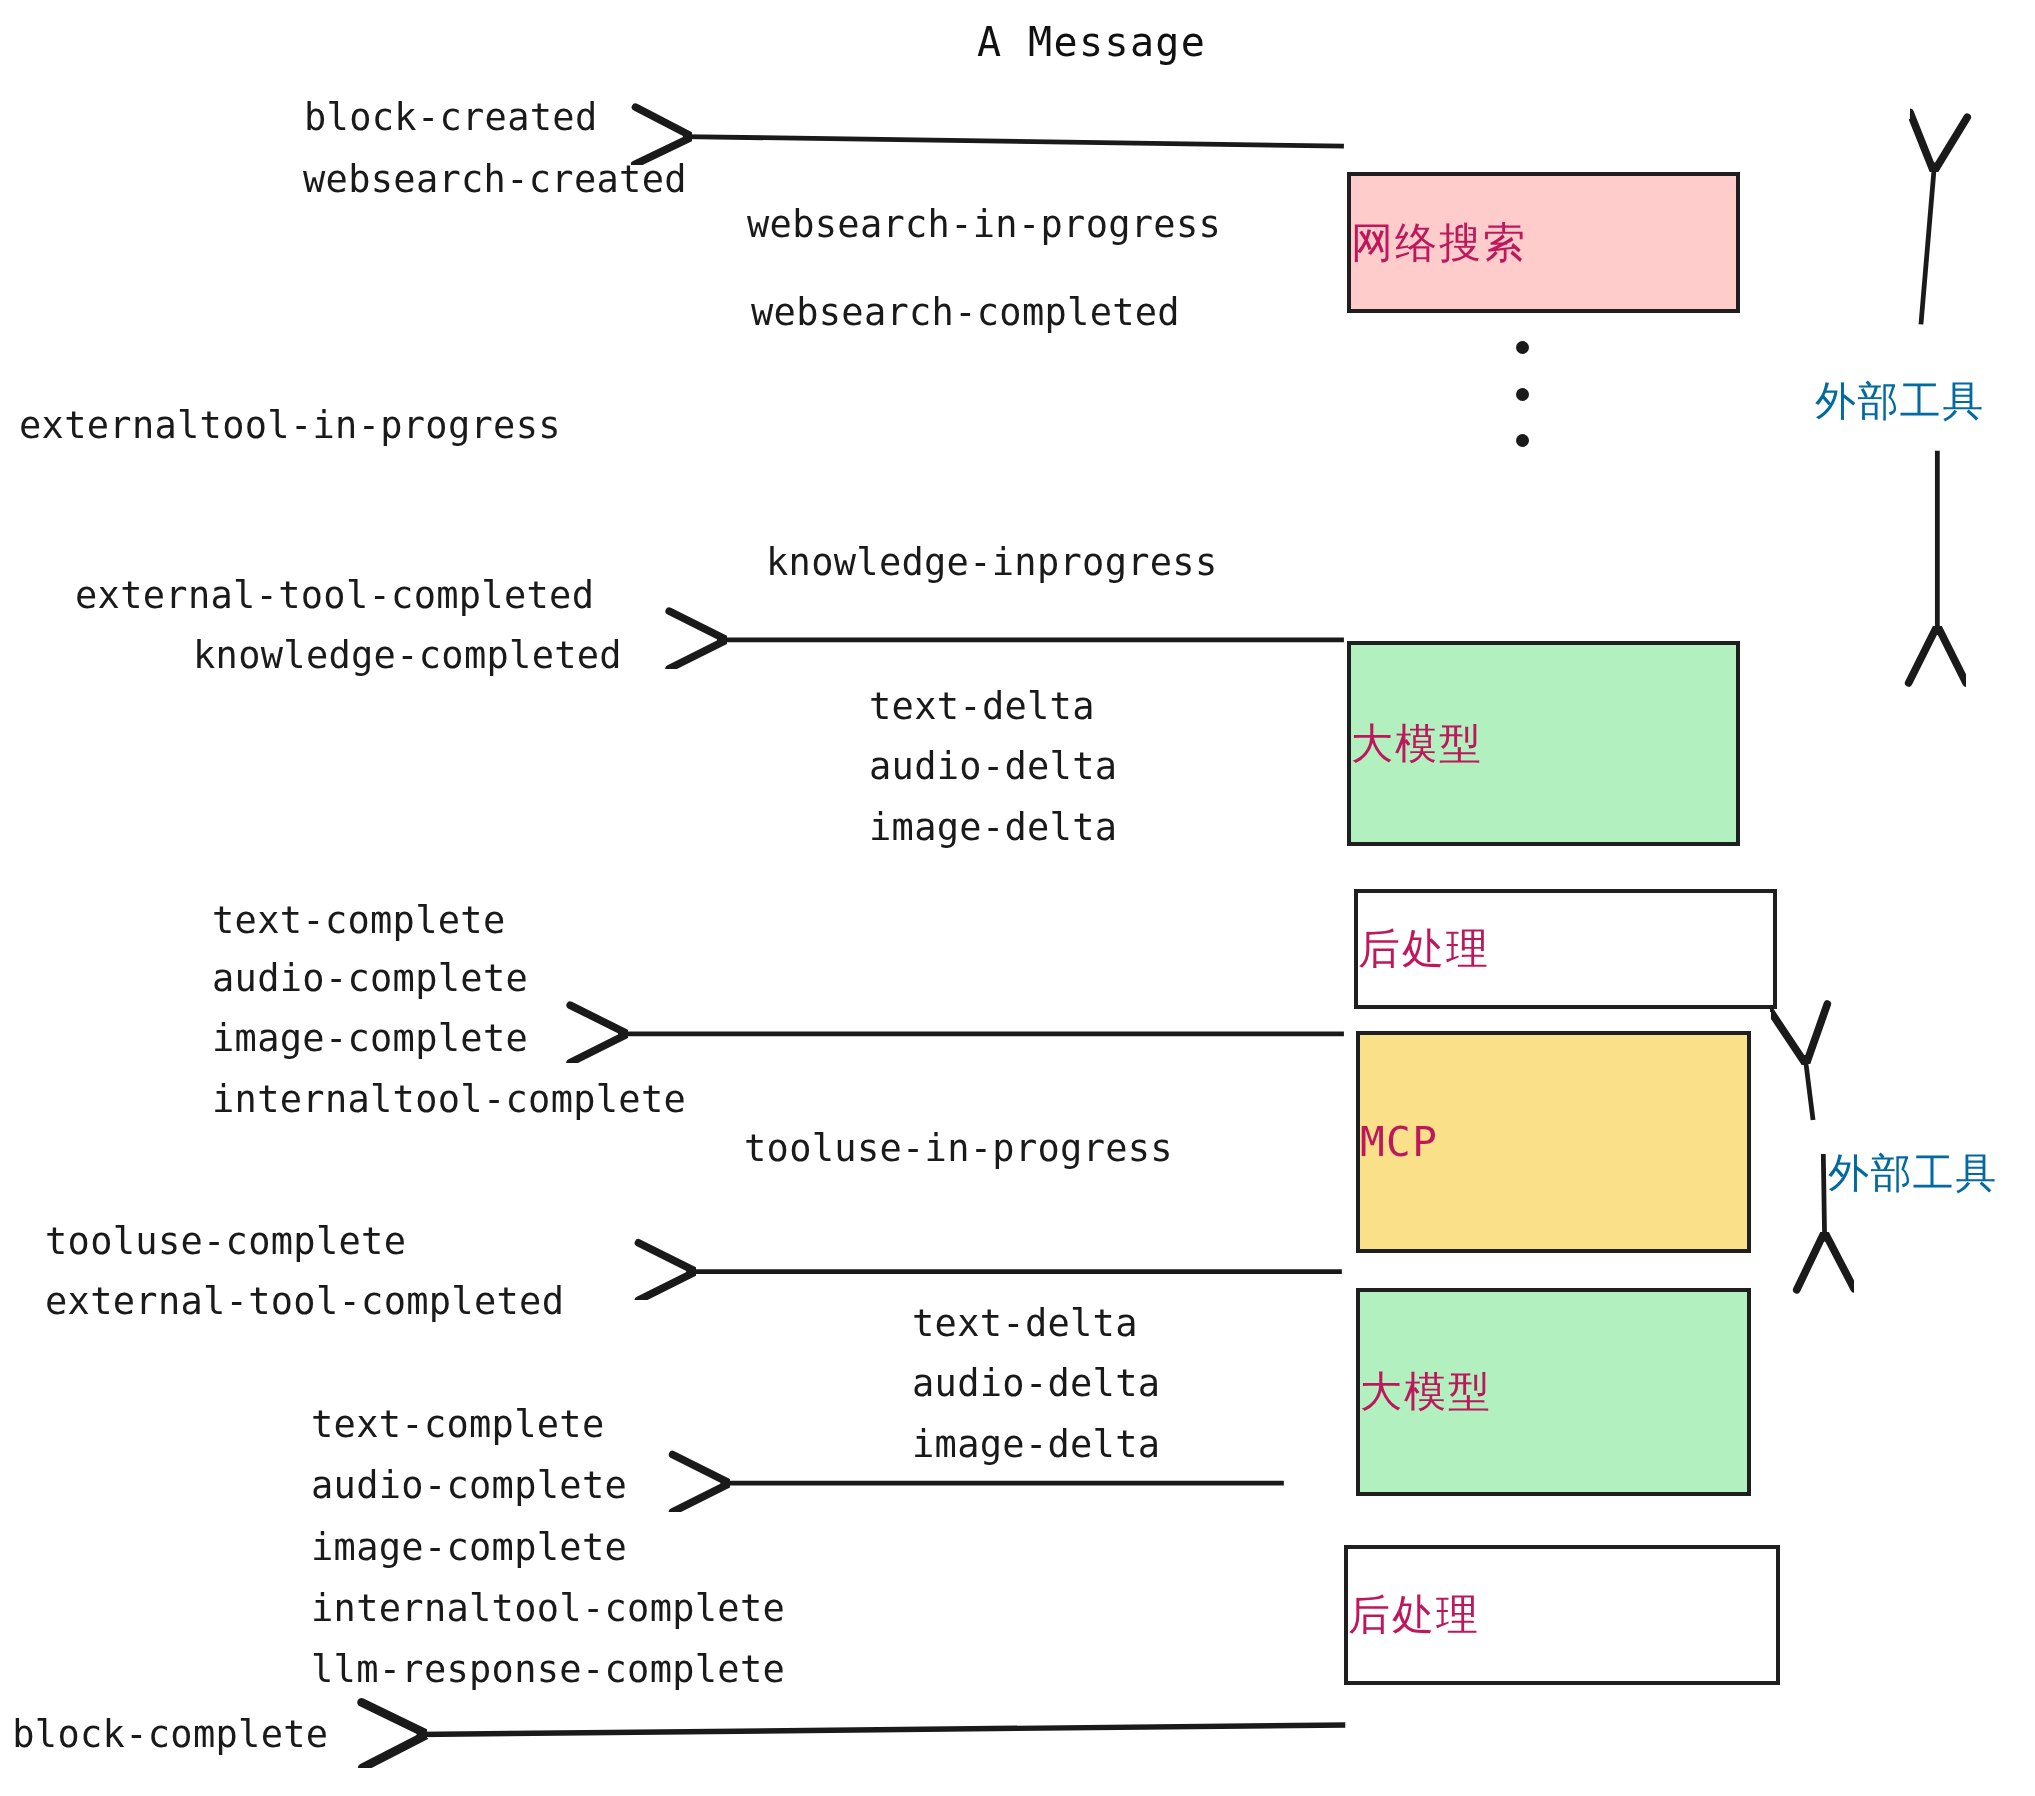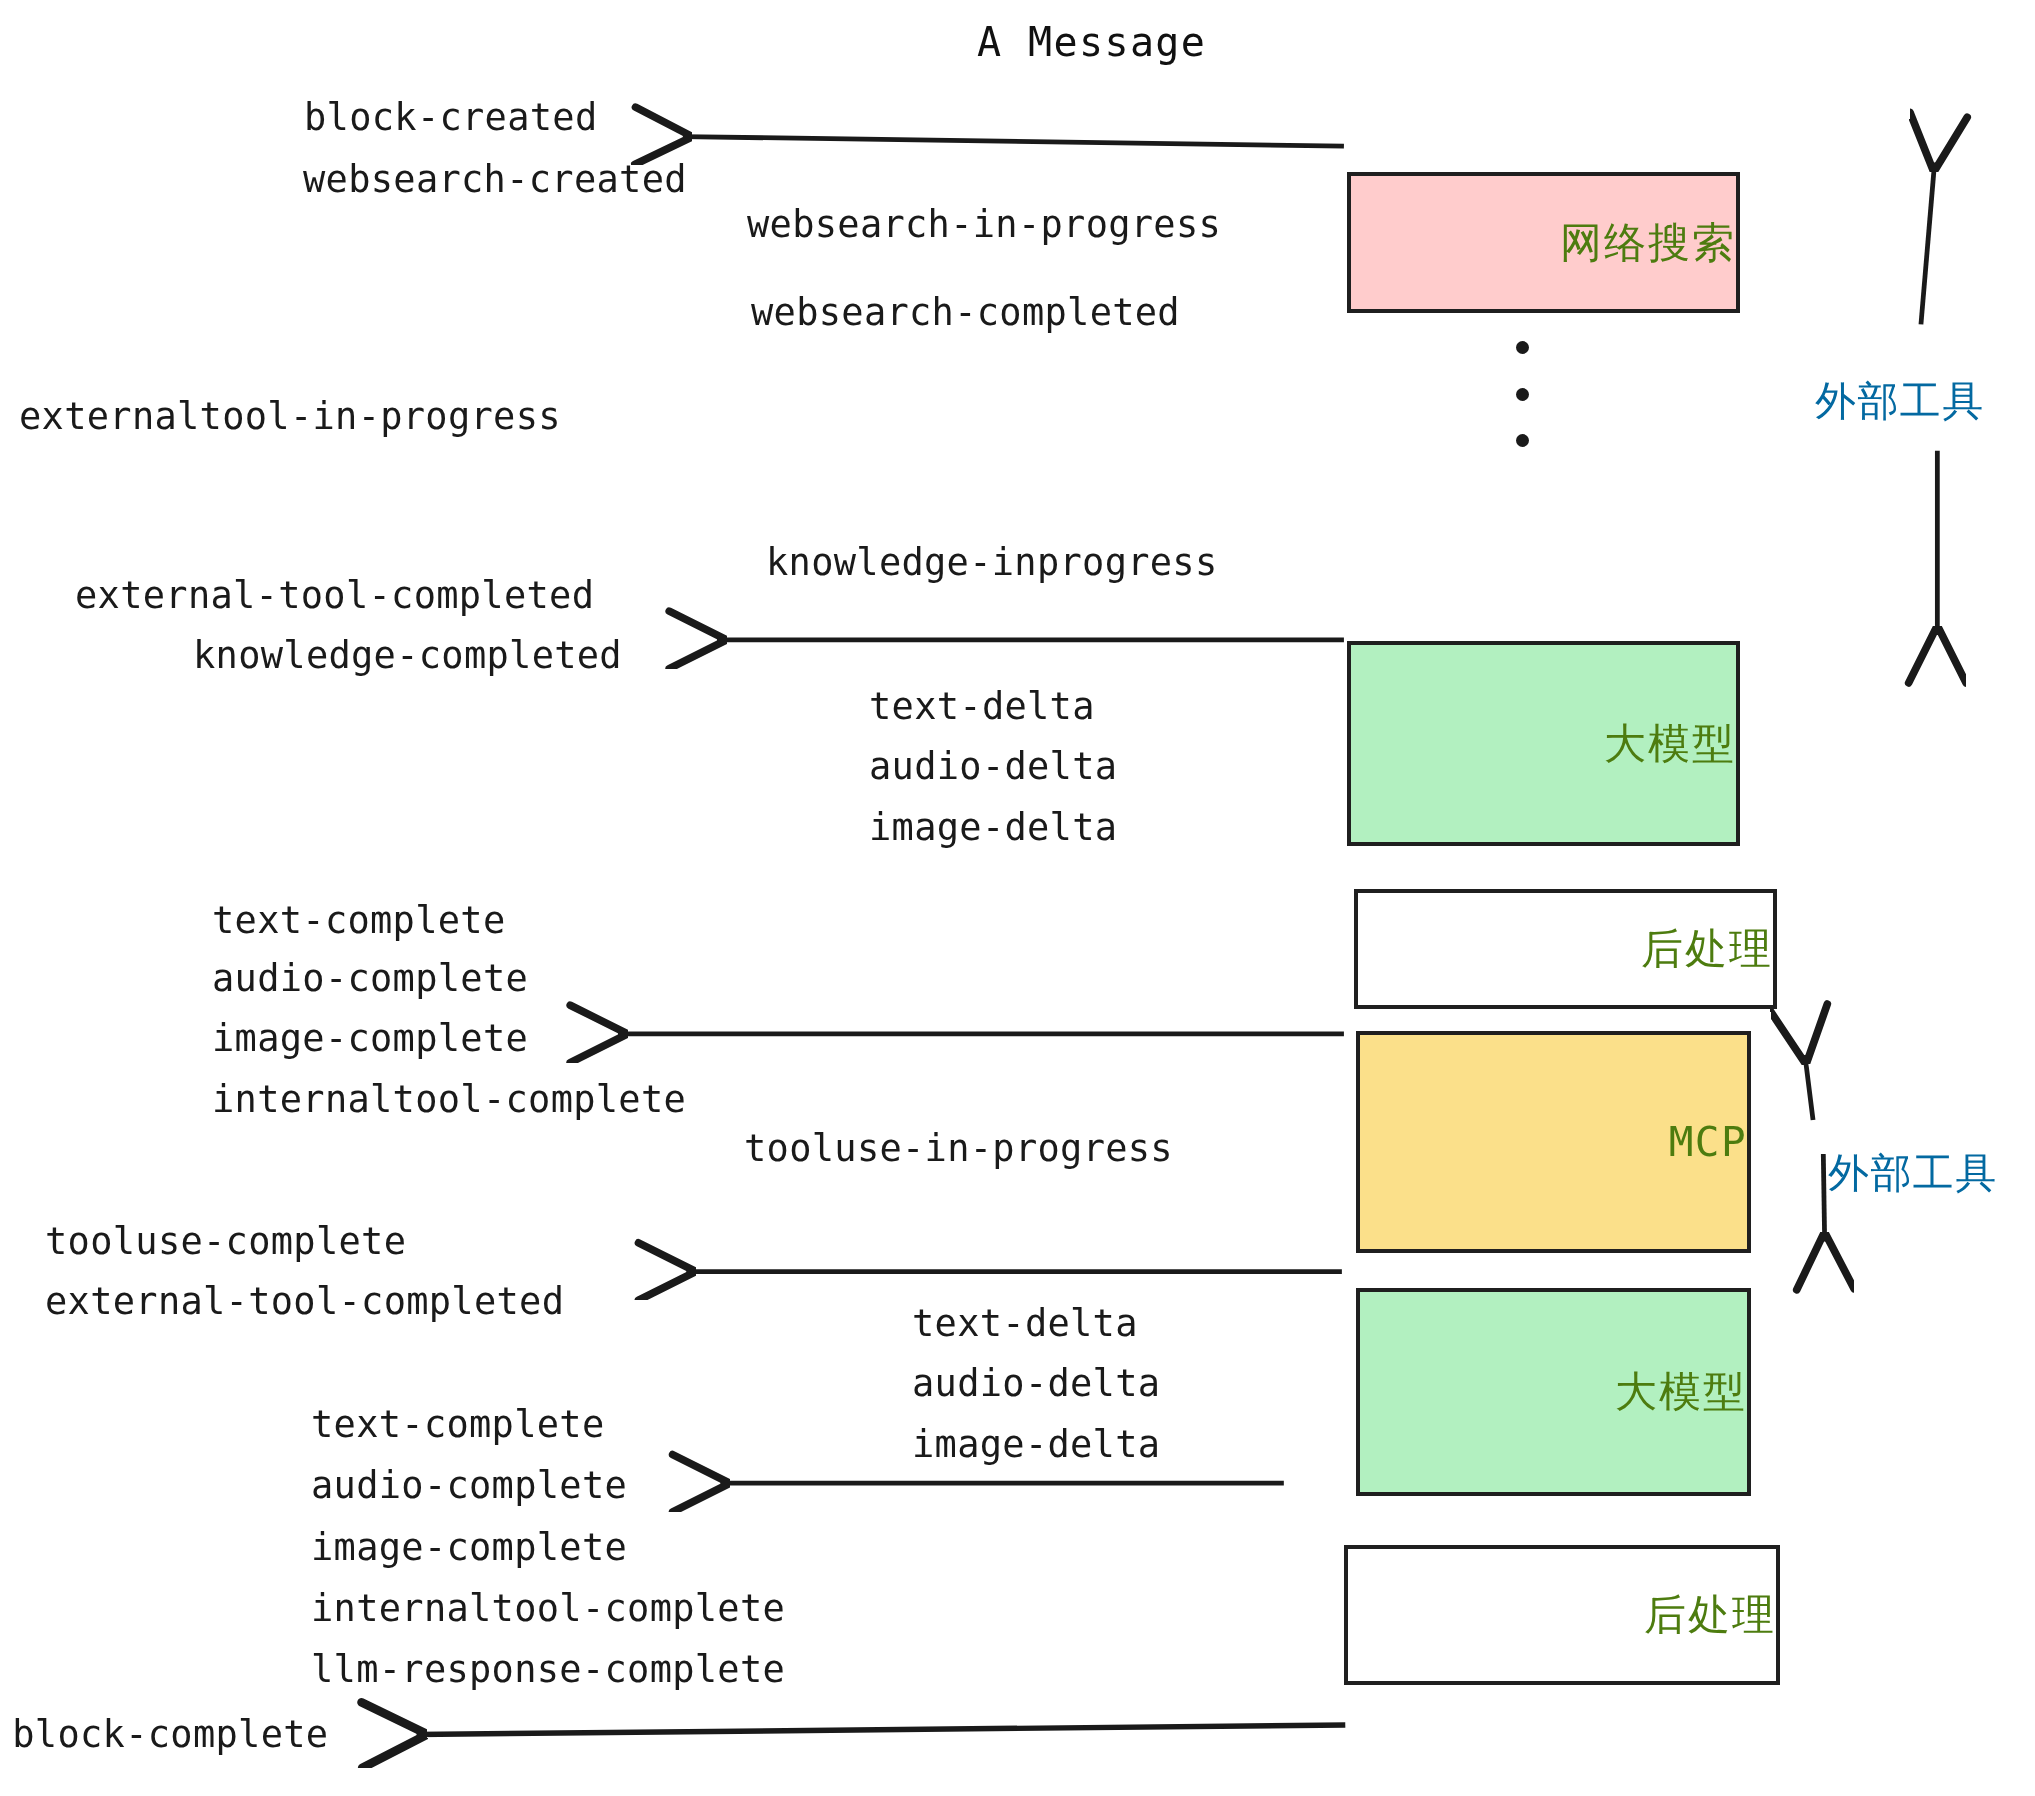--- a/index.html
+++ b/index.html
@@ -39,24 +39,24 @@
     color: #111;
     white-space: nowrap;
     letter-spacing: 1.4px;
   }
   .node {
     position: absolute;
     box-sizing: border-box;
     border: 4.1px solid #1f1f1f;
     display: flex;
     align-items: center;
-    justify-content: flex-end;
+    justify-content: flex-start;
     font-family: "DejaVu Sans", "Liberation Sans", sans-serif;
     font-size: 42px;
-    color: #4d7c0f;
+    color: #be185d;
     letter-spacing: 2px;
   }
   .node.mcp {
     font-family: "DejaVu Sans Mono", "Liberation Mono", monospace;
     font-size: 41px;
     letter-spacing: 1.4px;
   }
   .grouplabel {
     position: absolute;
     font-family: "DejaVu Sans", "Liberation Sans", sans-serif;
@@ -157,21 +157,21 @@
   </div>
 
   <div class="evt" style="left:304px; top:99px;">block-created</div>
 
   <div class="evt" style="left:303px; top:161px;">websearch-created</div>
 
   <div class="evt" style="left:747px; top:206px;text-align:center;">websearch-in-progress</div>
 
   <div class="evt" style="left:751px; top:294px;">websearch-completed</div>
 
-  <div class="evt" style="left:19px; top:398px;">externaltool-in-progress</div>
+  <div class="evt" style="left:19px; top:407px;">externaltool-in-progress</div>
 
   <div class="evt" style="left:766px; top:544px;">knowledge-inprogress</div>
 
   <div class="evt" style="left:75px; top:577px;">external-tool-completed</div>
 
   <div class="evt" style="left:193px; top:637px;">knowledge-completed</div>
 
   <div class="evt" style="left:869px; top:688px;">text-delta</div>
 
   <div class="evt" style="left:869px; top:748px;">audio-delta</div>

